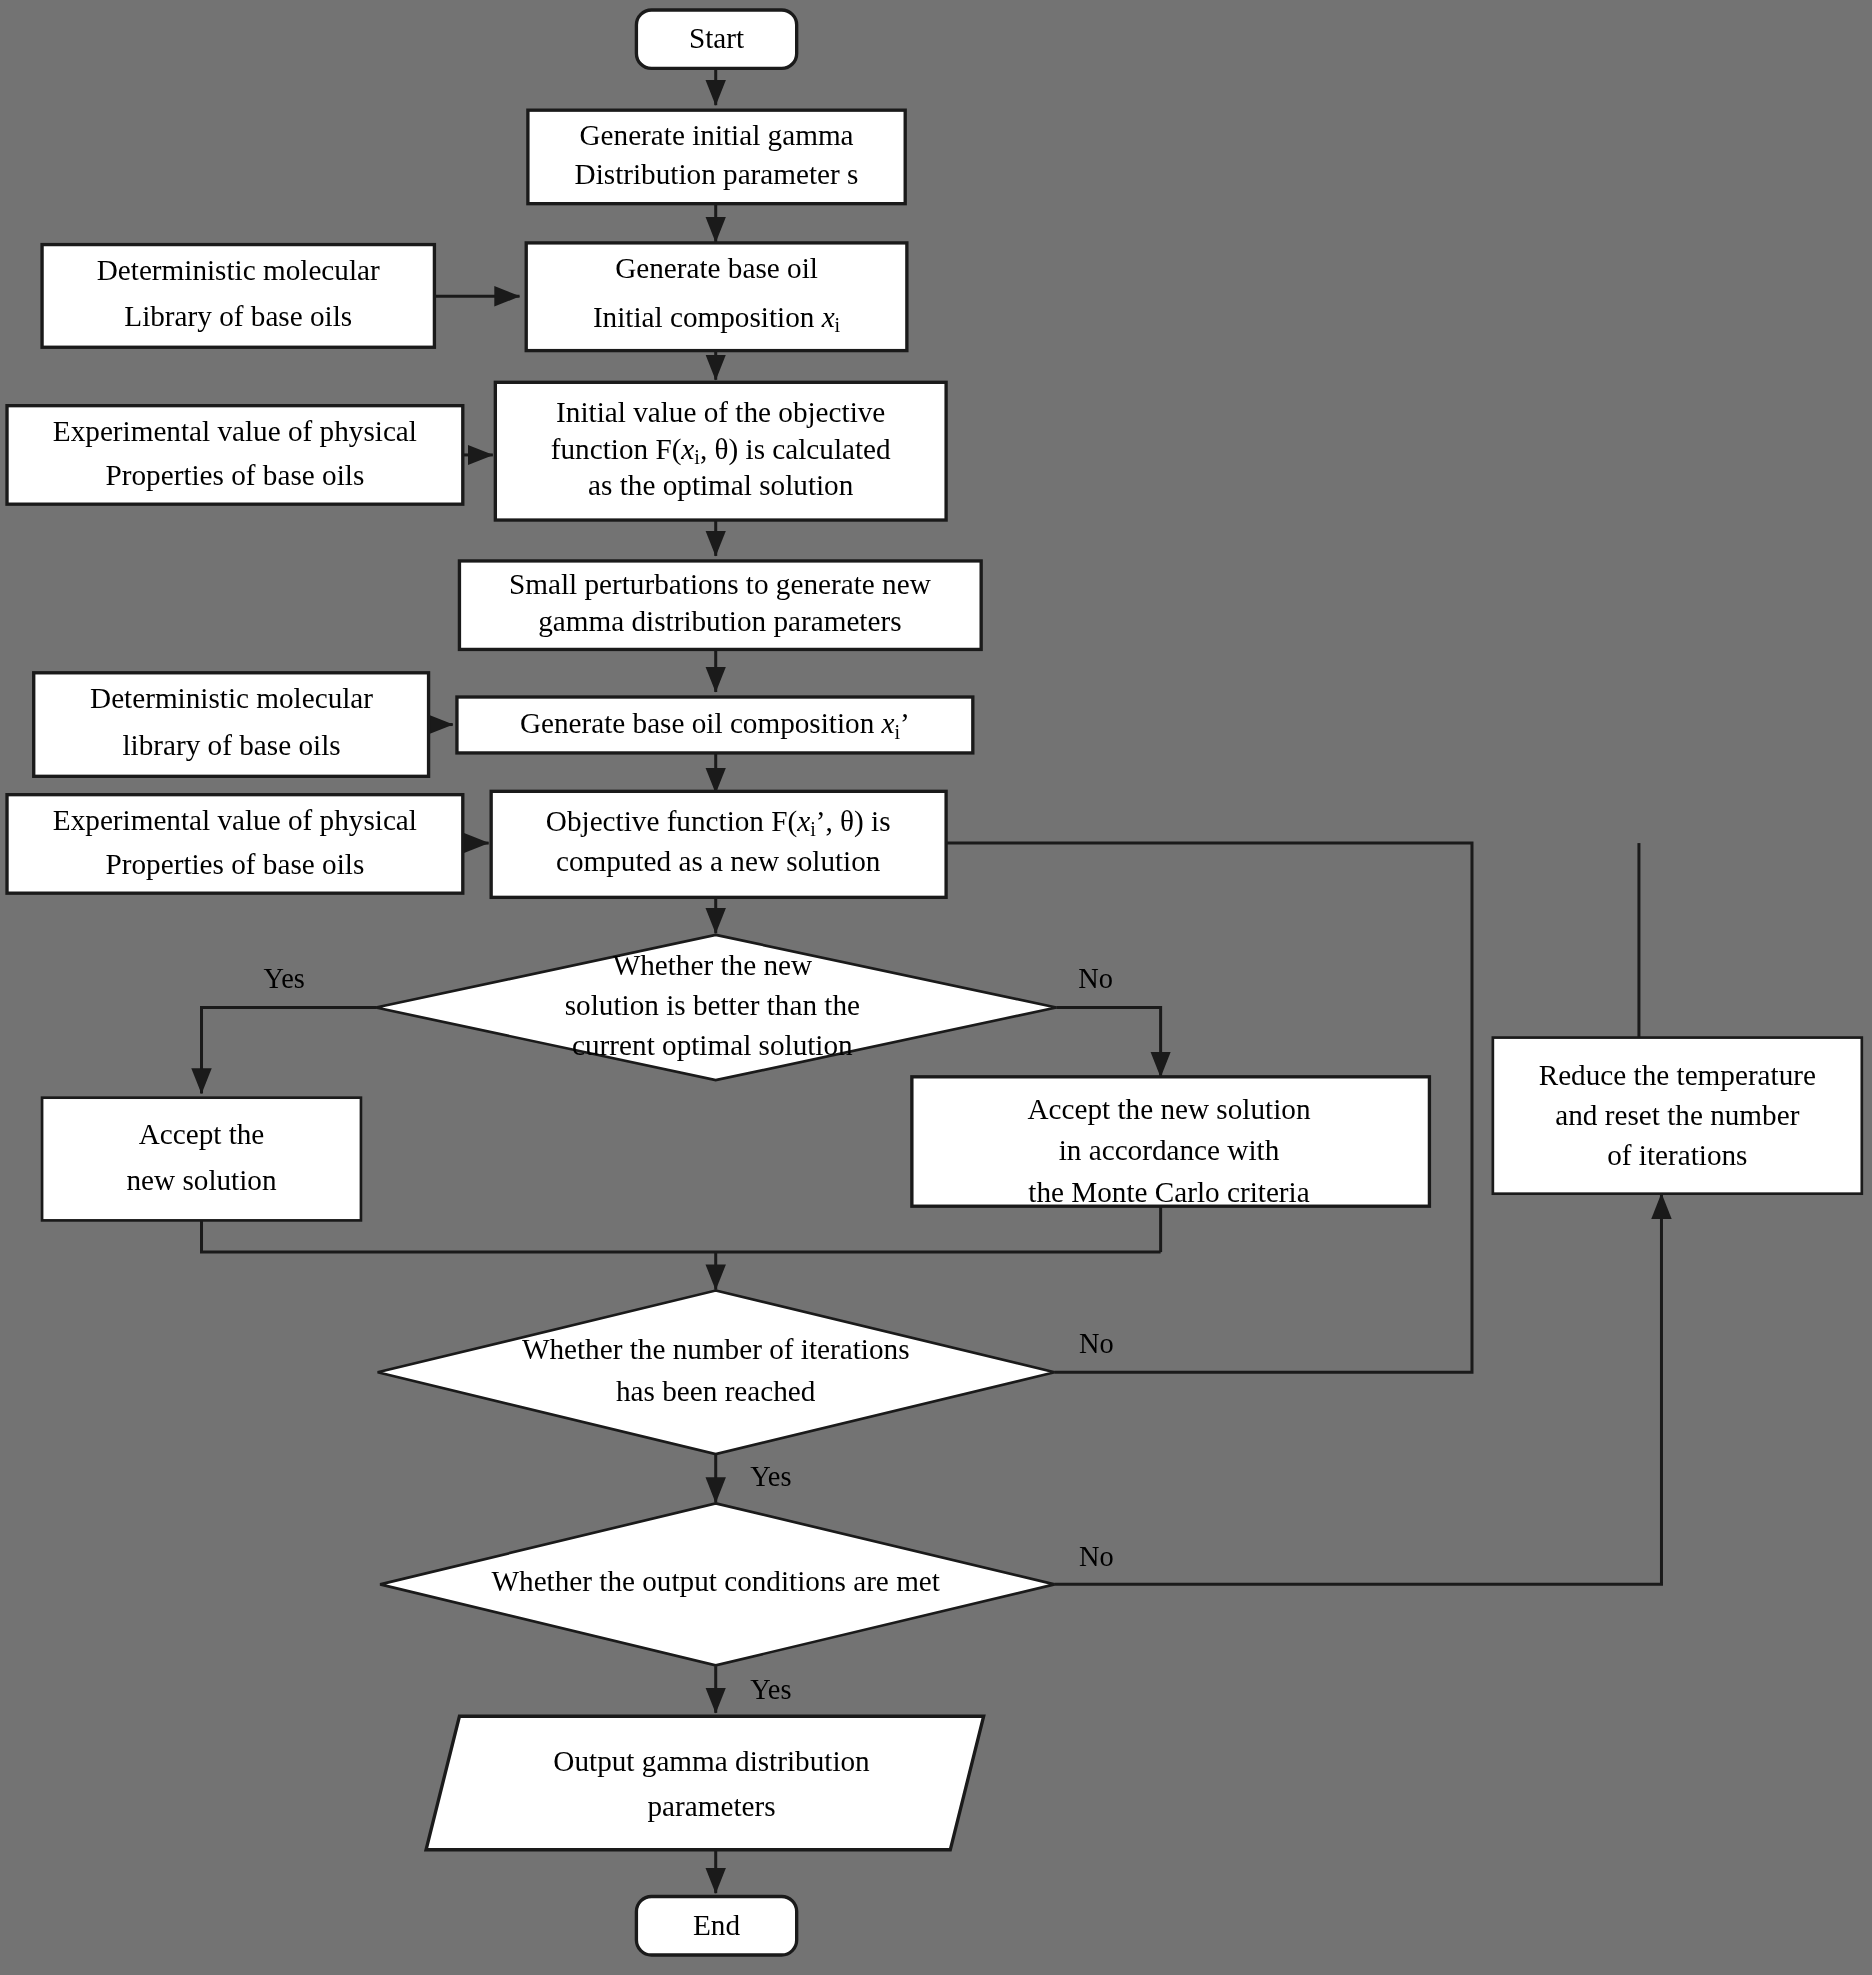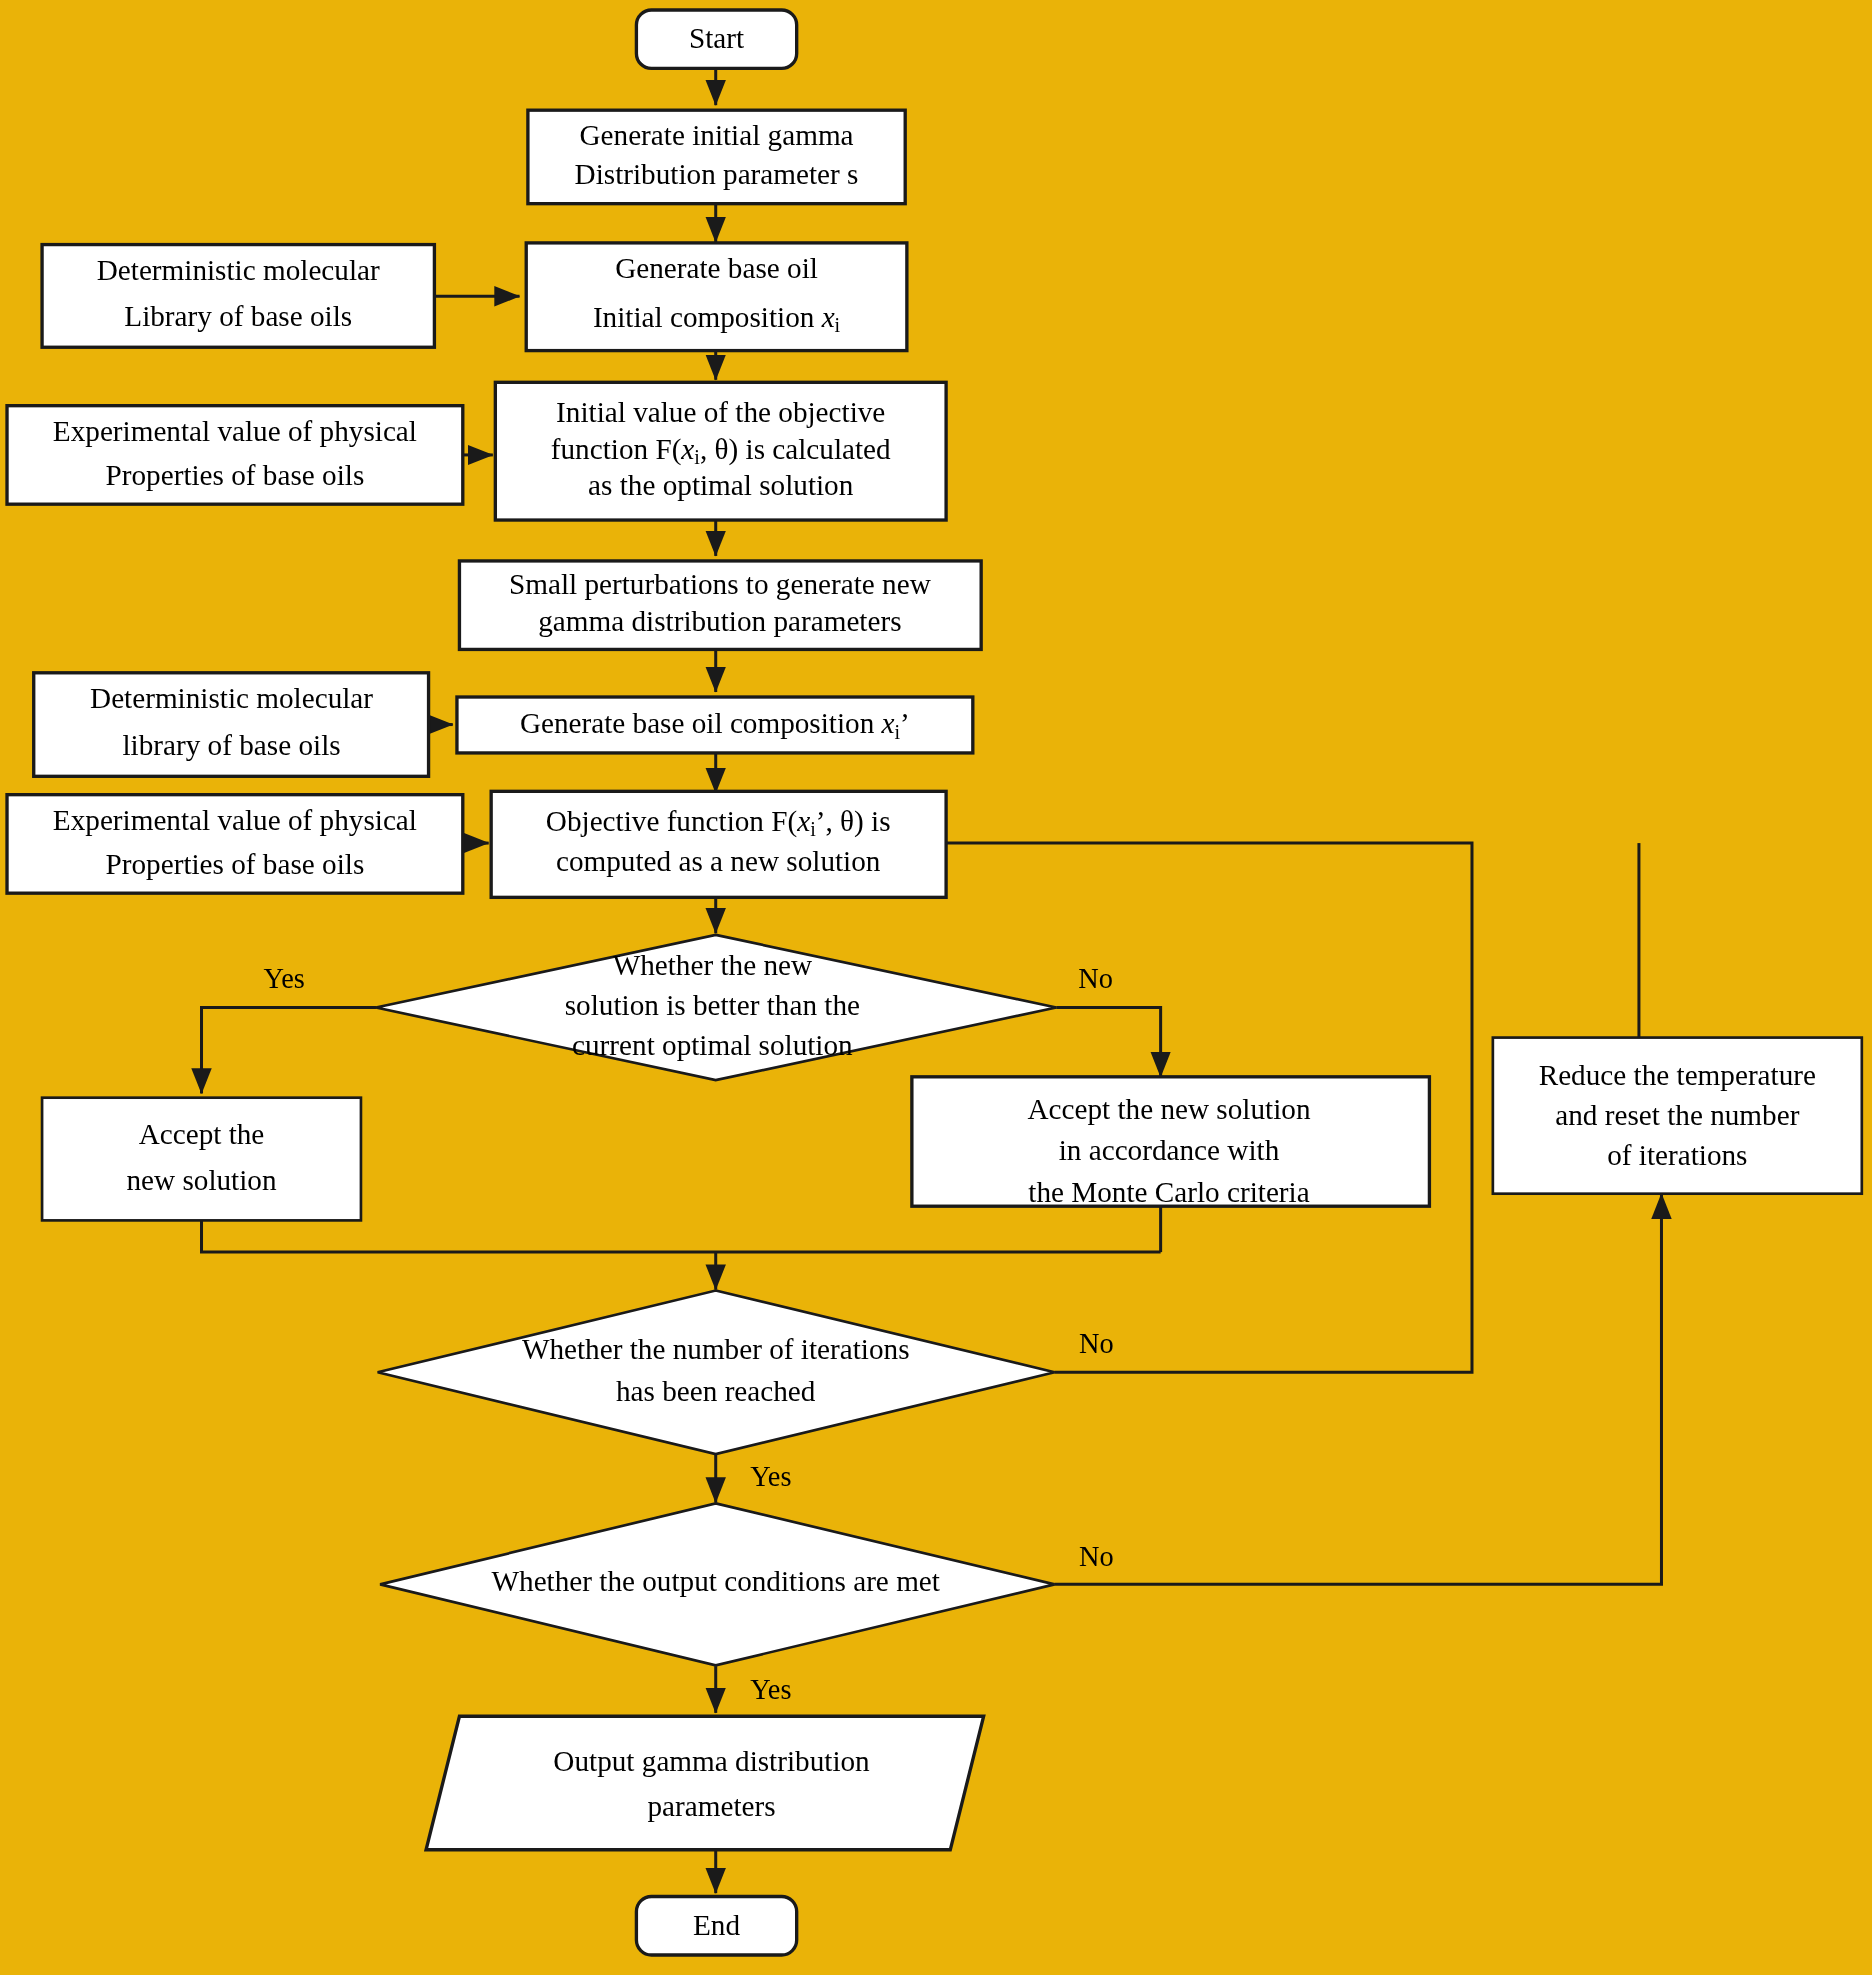--- a/index.html
+++ b/index.html
@@ -7,21 +7,21 @@
     padding: 0;
     background: #ffffff;
   }
   body {
     font-family: "Liberation Serif", "DejaVu Serif", serif;
   }
   #flow-root {
     position: relative;
     width: 1873px;
     height: 1975px;
-    background: #eab308;
+    background: #737373;
   }
   svg#flow-svg {
     display: block;
     width: 1873px;
     height: 1975px;
   }
   .shape {
     fill: #ffffff;
     stroke: #1a1a1a;
     stroke-width: 4;

